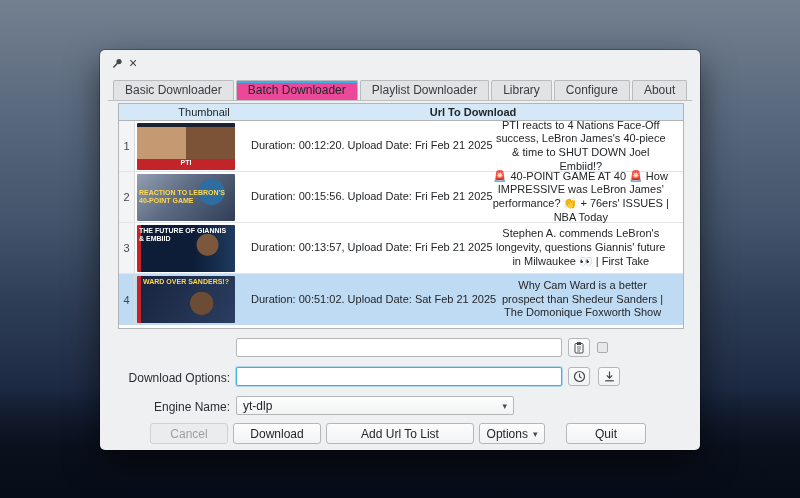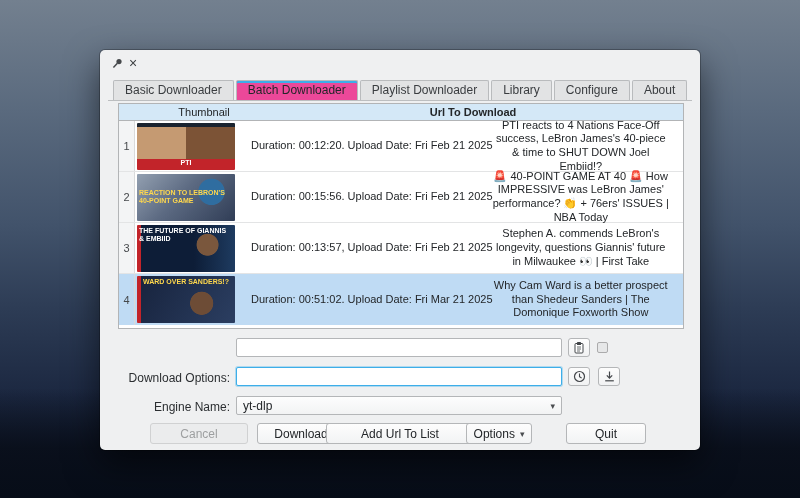--- a/index.html
+++ b/index.html
@@ -181,21 +181,21 @@
     </div>
 
     <div class="trow selected">
       <div class="tnum">4</div>
       <div class="tthumb">
         <div class="thumb thumb3">
           <span class="thumbtext">Ward over Sanders!?</span>
         </div>
       </div>
       <div class="tcell">
-        <div class="dur">Duration: 00:51:02. Upload Date: Fri Mar 21 2025</div>
+        <div class="dur">Duration: 00:51:02. Upload Date: Sat Feb 21 2025</div>
         <div class="vtitle">Why Cam Ward is a better prospect than Shedeur Sanders | The Domonique Foxworth Show</div>
       </div>
     </div>
   </div>
 
   <input class="finput" style="left: 136px; top: 288px; width: 326px;" value="">
   <div class="iconbtn" style="left:468px; top:288px;">
     <span>
       <svg width="12" height="13" viewBox="0 0 12 13">
         <rect x="2" y="2.5" width="8" height="9.5" rx="1" fill="#fff" stroke="#43464a" stroke-width="1"></rect>
@@ -219,35 +219,35 @@
   <div class="iconbtn" style="left:498px; top:317px;">
     <span>
       <svg width="13" height="13" viewBox="0 0 13 13">
         <path d="M6.5 1.5 V7.5 M3.8 5.4 L6.5 8.2 L9.2 5.4" stroke="#43464a" stroke-width="1.2" fill="none"></path>
         <path d="M2.2 10.8 H10.8" stroke="#43464a" stroke-width="1.2"></path>
       </svg>
     </span>
   </div>
 
   <div class="flabel" style="top:350px;">Engine Name:</div>
-  <div class="combo" style="left:136px; top:346px; width:326px;">
+  <div class="combo" style="left:136px; top:346px; width:278px;">
     <span class="combo-text">yt-dlp</span>
     <span class="chev">▾</span>
   </div>
 
-  <div class="btn disabled" style="left:50px; top:373px; width:98px;justify-content:center;">
+  <div class="btn disabled" style="left:50px; top:373px; width:78px;justify-content:center;">
       <span>Cancel</span>
     </div>
-  <div class="btn" style="left:133px; top:373px; width:88px;margin-left:24px;">
+  <div class="btn" style="left:133px; top:373px; width:88px;">
       <span>Download</span>
     </div>
   <div class="btn" style="left:226px; top:373px; width:148px;">
       <span>Add Url To List</span>
     </div>
-  <div class="btn" style="left:366px; top:373px; width:66px;">
+  <div class="btn" style="left:379px; top:373px; width:66px;">
     <span>Options</span>
     <span class="chev">▾</span>
   </div>
   <div class="btn" style="left:466px; top:373px; width:80px;">
       <span>Quit</span>
     </div>
 
 </div>
 
 </body></html>

